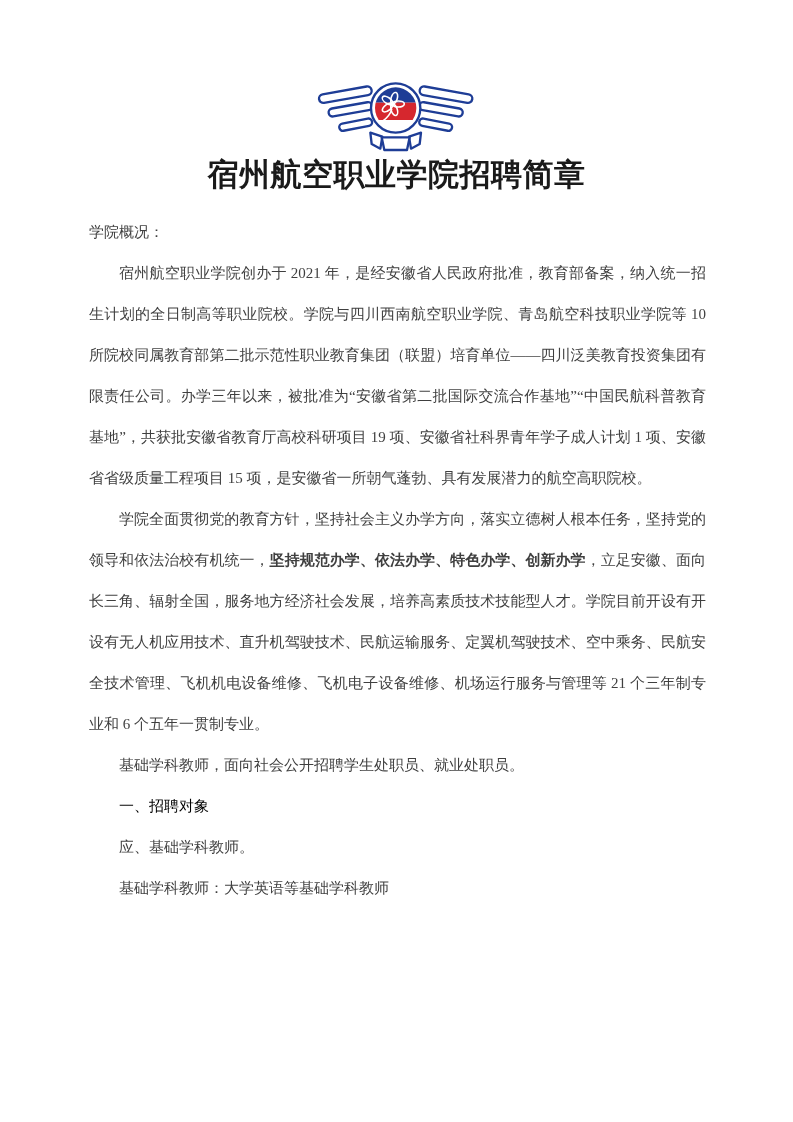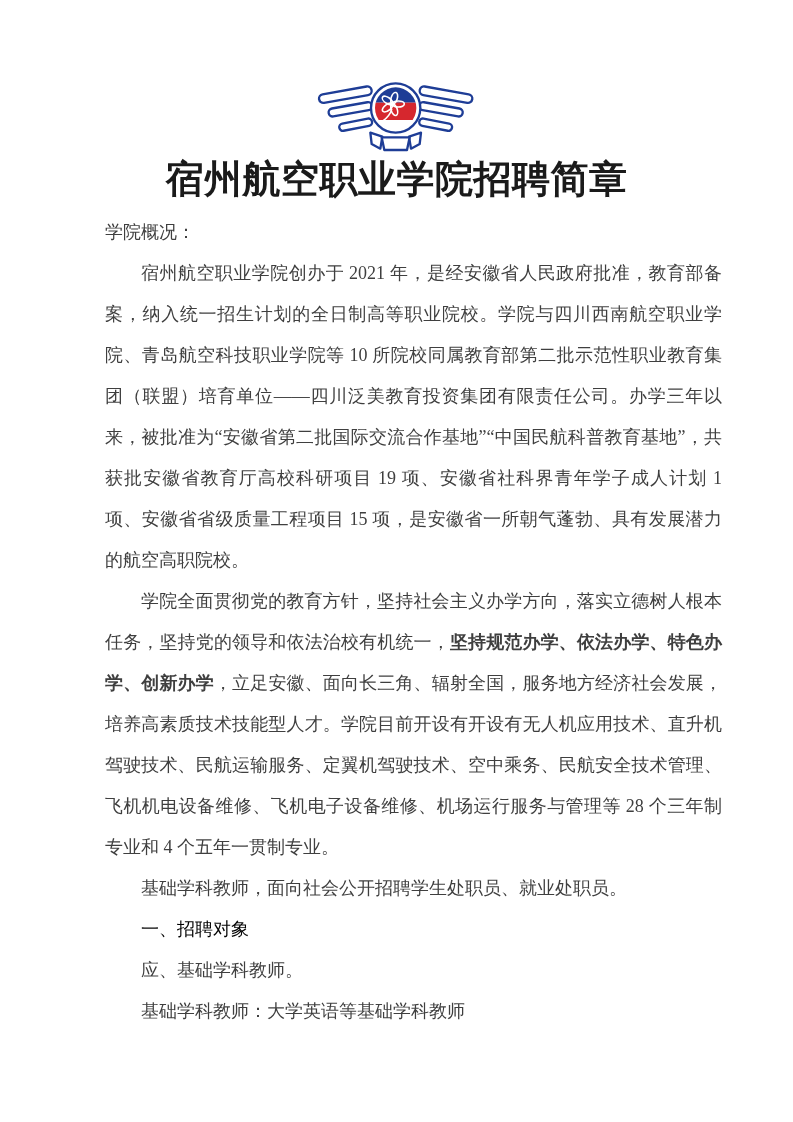--- a/index.html
+++ b/index.html
@@ -26,34 +26,33 @@
     height: 74px;
   }
   .logo svg { display: block; width: 160px; height: 74px; }
   .title {
     position: absolute;
     top: 154px;
     left: 0;
     width: 100%;
     margin: 0;
     text-align: center;
-    font-size: 38px;
+    font-size: 31px;
     font-weight: bold;
     letter-spacing: 0.5px;
     color: #1a1a1a;
   }
   .content {
     position: absolute;
     top: 212px;
     left: 89px;
     width: 617px;
-    font-size: 18px;
+    font-size: 15px;
     line-height: 41px;
     text-align: justify;
-    margin-left: 16px;
   }
   .content p { margin: 0; padding: 0; }
   .para { text-indent: 2em; }
   .heading { font-weight: normal; color: #000000; }
   .bold-run { font-weight: bold; }
 </style>
 </head>
 <body>
 
 <div class="page">
@@ -105,21 +104,21 @@
     </svg>
   </div>
 
   <h1 class="title">宿州航空职业学院招聘简章</h1>
 
   <div class="content">
     <p>学院概况：</p>
 
     <p class="para">宿州航空职业学院创办于 2021 年，是经安徽省人民政府批准，教育部备案，纳入统一招生计划的全日制高等职业院校。学院与四川西南航空职业学院、青岛航空科技职业学院等 10 所院校同属教育部第二批示范性职业教育集团（联盟）培育单位——四川泛美教育投资集团有限责任公司。办学三年以来，被批准为“安徽省第二批国际交流合作基地”“中国民航科普教育基地”，共获批安徽省教育厅高校科研项目 19 项、安徽省社科界青年学子成人计划 1 项、安徽省省级质量工程项目 15 项，是安徽省一所朝气蓬勃、具有发展潜力的航空高职院校。</p>
 
-    <p class="para"><span>学院全面贯彻党的教育方针，坚持社会主义办学方向，落实立德树人根本任务，坚持党的领导和依法治校有机统一，</span><span class="bold-run">坚持规范办学、依法办学、特色办学、创新办学</span><span>，立足安徽、面向长三角、辐射全国，服务地方经济社会发展，培养高素质技术技能型人才。学院目前开设有开设有无人机应用技术、直升机驾驶技术、民航运输服务、定翼机驾驶技术、空中乘务、民航安全技术管理、飞机机电设备维修、飞机电子设备维修、机场运行服务与管理等 28 个三年制专业和 4 个五年一贯制专业。</span></p>
+    <p class="para"><span>学院全面贯彻党的教育方针，坚持社会主义办学方向，落实立德树人根本任务，坚持党的领导和依法治校有机统一，</span><span class="bold-run">坚持规范办学、依法办学、特色办学、创新办学</span><span>，立足安徽、面向长三角、辐射全国，服务地方经济社会发展，培养高素质技术技能型人才。学院目前开设有开设有无人机应用技术、直升机驾驶技术、民航运输服务、定翼机驾驶技术、空中乘务、民航安全技术管理、飞机机电设备维修、飞机电子设备维修、机场运行服务与管理等 21 个三年制专业和 6 个五年一贯制专业。</span></p>
 
     <p class="para">基础学科教师，面向社会公开招聘学生处职员、就业处职员。</p>
 
     <p class="para heading">一、招聘对象</p>
 
     <p class="para">应、基础学科教师。</p>
 
 
     <p class="para">基础学科教师：大学英语等基础学科教师</p>
   </div>

